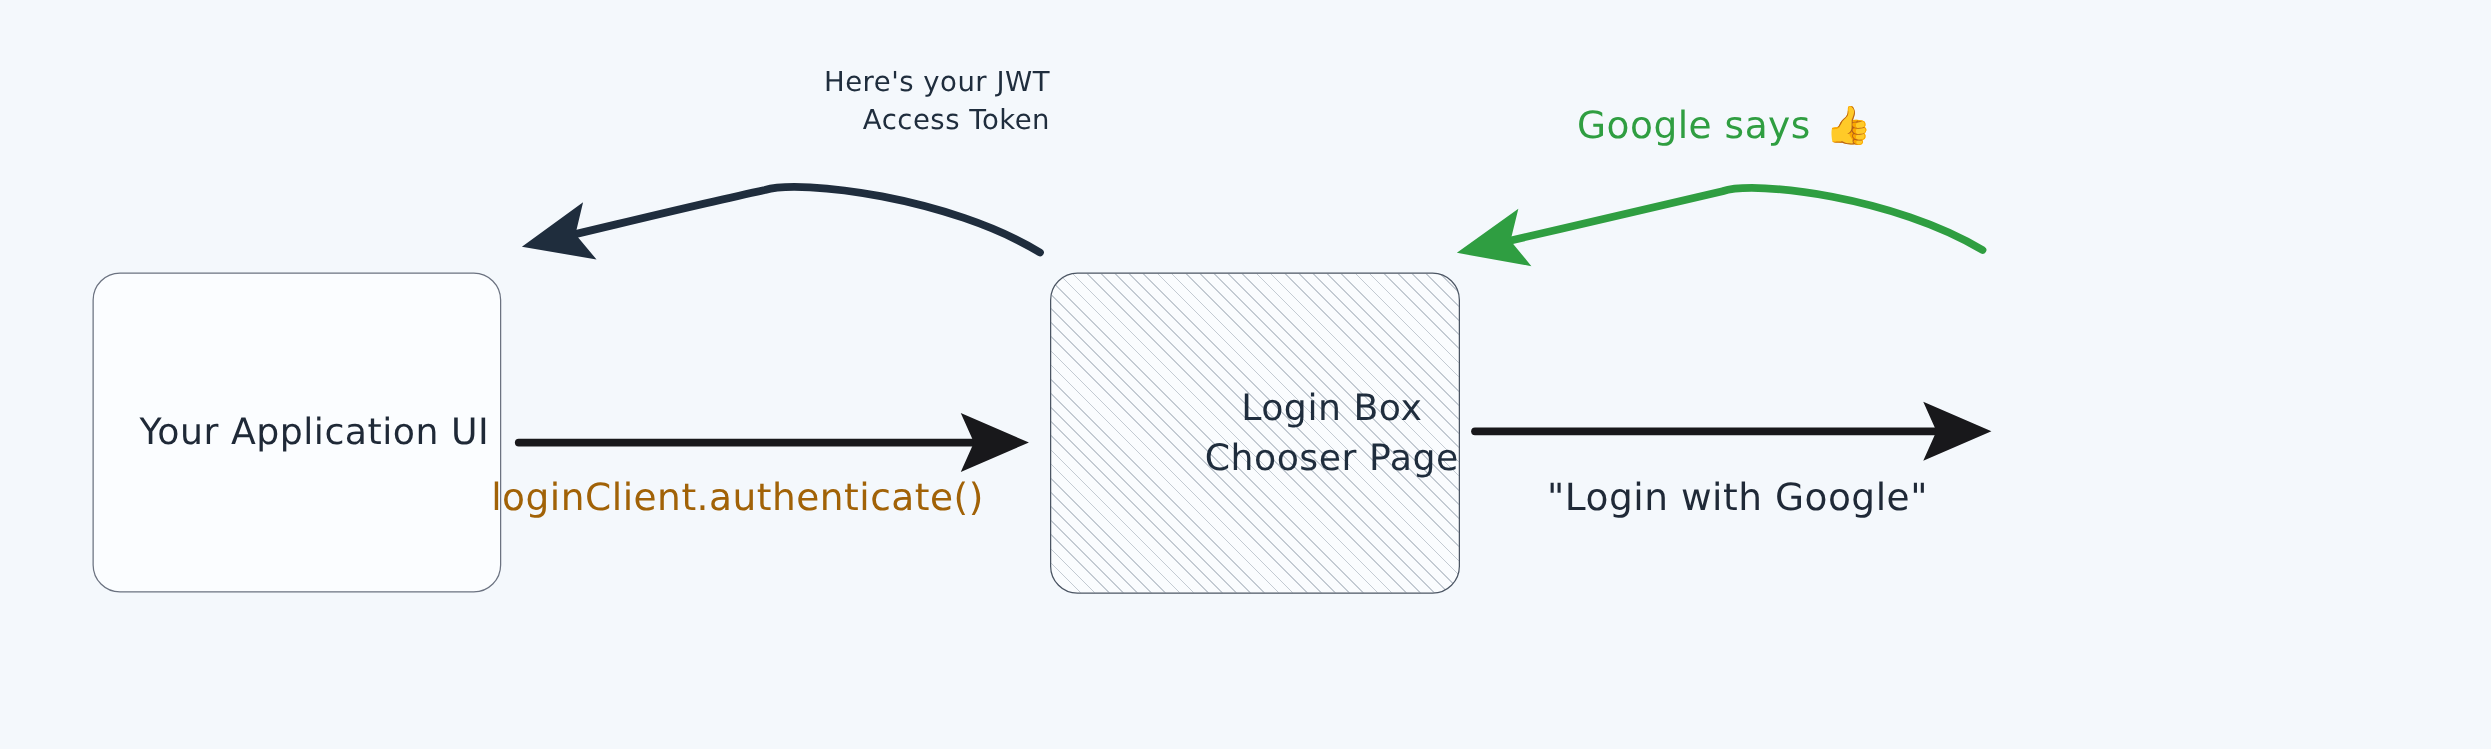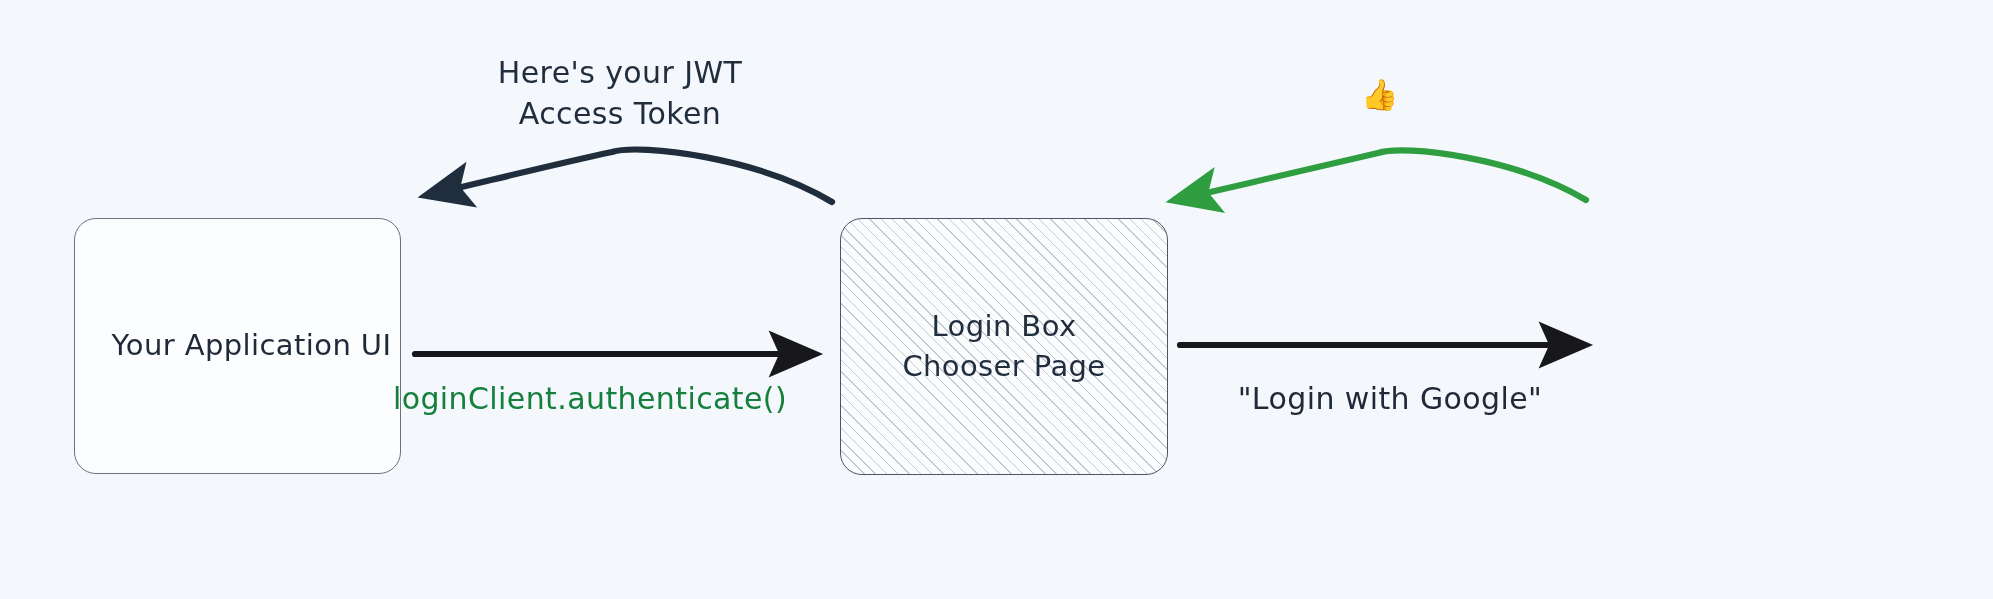--- a/index.html
+++ b/index.html
@@ -61,20 +61,21 @@
     width: 328px;
     height: 257px;
     border: 1.6px solid #4b5563;
     background-color: #fafcfe;
     background-image: repeating-linear-gradient(
         45deg,
         rgba(120, 134, 150, 0.42) 0px,
         rgba(120, 134, 150, 0.42) 1px,
         rgba(0, 0, 0, 0) 1px,
         rgba(0, 0, 0, 0) 8px);
+    justify-content: flex-end;
   }
   #node-login .node-label {
     color: #1f2d3d;
     font-size: 29px;
   }
   
   #node-google {
     left: 1595px;
     top: 218px;
     width: 326px;
@@ -102,22 +103,23 @@
     position: absolute;
     text-align: center;
     line-height: 1.38;
     white-space: pre-line;
     letter-spacing: 0.4px;
   }
   #label-jwt {
     left: 400px;
     top: 52px;
     width: 440px;
-    font-size: 30px;
+    font-size: 22px;
     color: #1f2d3d;
+    text-align: right;
   }
   #label-google-says {
     left: 1160px;
     top: 80px;
     width: 440px;
     font-size: 30px;
     color: #2f9e41;
     display: flex;
     align-items: center;
     justify-content: center;
@@ -125,21 +127,21 @@
   }
   #label-google-says .emoji {
     font-size: 30px;
     line-height: 1;
   }
   #label-authenticate {
     left: 340px;
     top: 378px;
     width: 500px;
     font-size: 30px;
-    color: #15803d;
+    color: #a16207;
   }
   #label-login-with-google {
     left: 1140px;
     top: 378px;
     width: 500px;
     font-size: 30px;
     color: #1f2937;
   }
 </style>
 </head>
@@ -176,20 +178,21 @@
   <div class="node" id="node-login">
     <span class="node-label">Login Box
 Chooser Page</span>
   </div>
 
 
   <div class="edge-label" id="label-jwt">Here's your JWT
 Access Token</div>
 
   <div class="edge-label" id="label-google-says">
+    <span>Google says</span>
     <span class="emoji">👍</span>
   </div>
 
   <div class="edge-label" id="label-authenticate">loginClient.authenticate()</div>
 
   <div class="edge-label" id="label-login-with-google">"Login with Google"</div>
 
 </div>
 
 </body></html>

